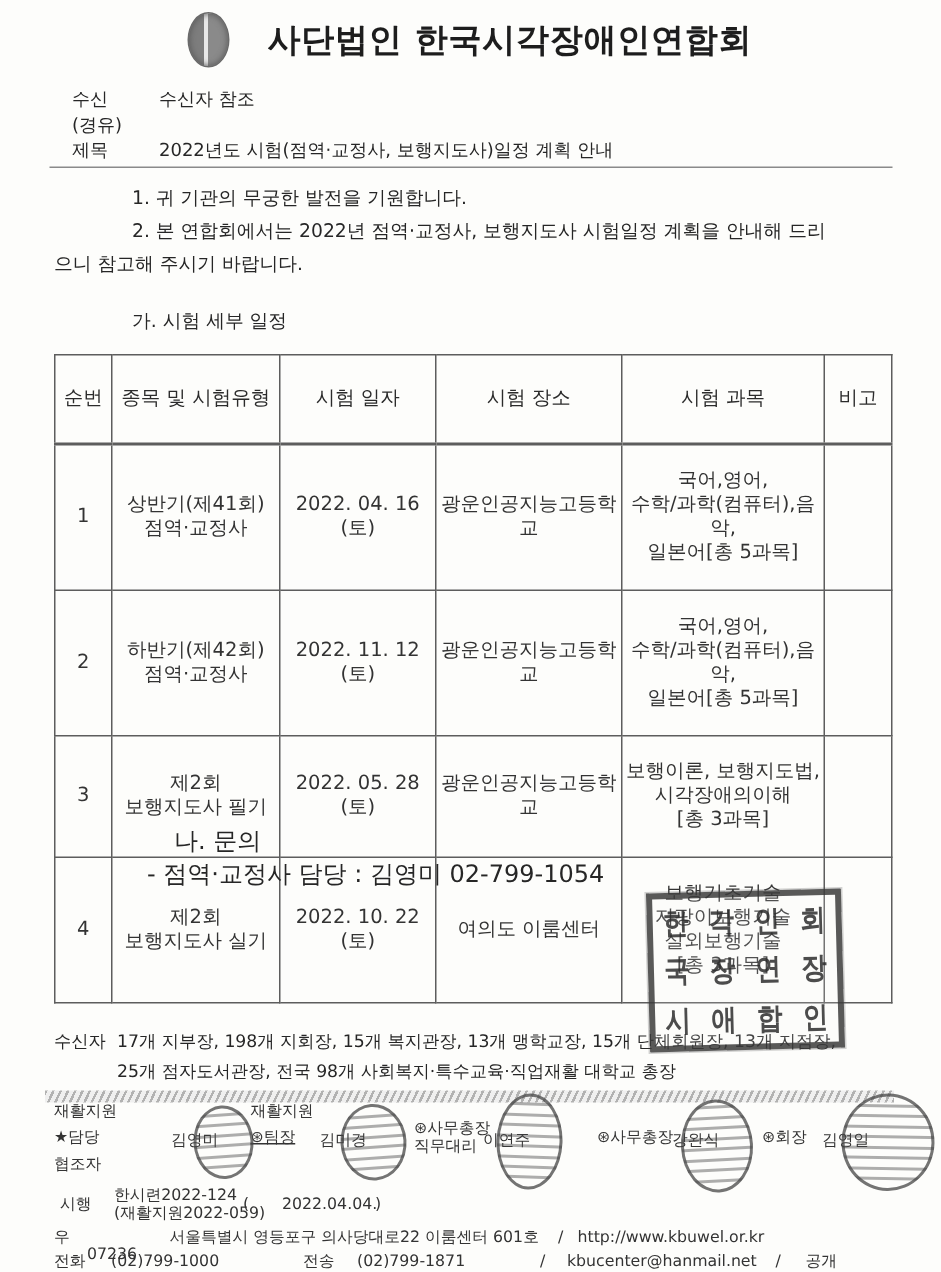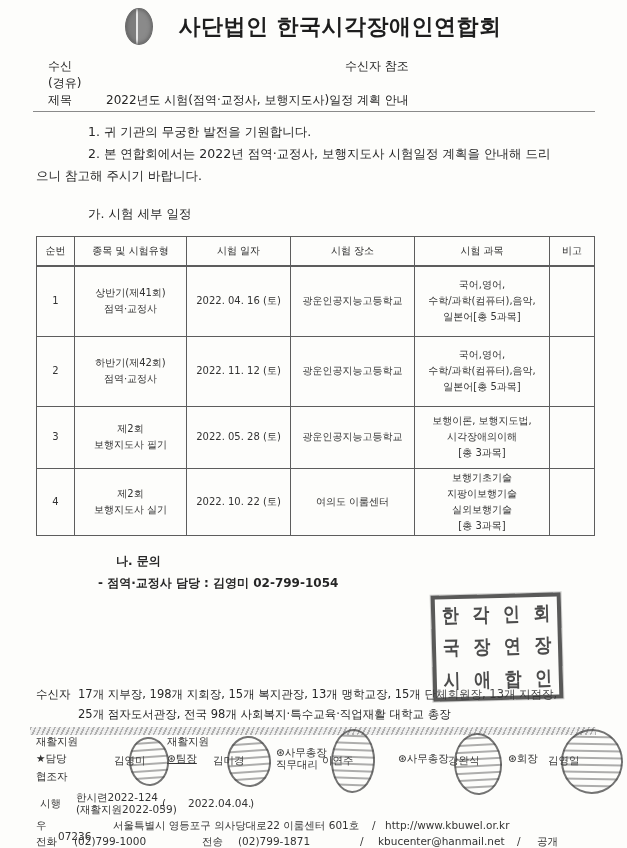--- a/index.html
+++ b/index.html
@@ -17,43 +17,43 @@
     width:26px;height:35px;border-radius:50%;
     background:
       linear-gradient(90deg, #7d7d7d 0 38%, #e8e8e8 38% 48%, #8a8a8a 48% 100%);
     border:1px solid #6a6a6a;
     box-shadow:inset 0 0 4px #555;
   }
   .org-title{font-size:22px;font-weight:bold;letter-spacing:0.5px;color:#1d1d1d;}
 
   
   .meta{position:absolute;left:48px;top:58px;font-size:12px;line-height:17px;}
-  .meta-row{display:flex;justify-content:space-between;}
+  .meta-row{display:flex;}
   .meta-label{width:58px;flex:0 0 58px;}
   .rule{position:absolute;left:33px;width:562px;border-top:1.6px solid #8a8a8a;top:111px;}
 
   
   .body-text{position:absolute;left:36px;top:121px;width:558px;font-size:12.5px;line-height:22px;}
   .indent{padding-left:52px;}
   .section-a{position:absolute;left:88px;top:206px;font-size:12.5px;}
 
   
   table.sched{position:absolute;left:36px;top:236px;border-collapse:collapse;table-layout:fixed;width:558px;}
   table.sched th, table.sched td{
     border:1.2px solid #5d5d5d;
-    font-size:10px;line-height:16px;
+    font-size:13px;line-height:16px;
     text-align:center;vertical-align:middle;
-    white-space:pre-line;padding:1px 2px;
+    white-space:pre-line;padding:16px 2px;
     font-weight:normal;color:#333;
   }
   table.sched th{height:26px;border-bottom:2.6px solid #5d5d5d;color:#2b2b2b;}
   .rh1{height:70px;} .rh2{height:70px;} .rh3{height:62px;} .rh4{height:66px;}
 
   
-  .inquiry{position:absolute;left:98px;top:550px;font-size:12px;line-height:22px;font-weight:bold;}
+  .inquiry{position:absolute;left:98px;top:550px;font-size:16px;line-height:22px;}
   .inquiry .ttl{padding-left:18px;}
 
   
   .org-seal{
     position:absolute;left:432px;top:594px;width:122px;height:98px;
     border:4.5px solid rgba(52,52,52,.82);
     transform:rotate(-1.5deg);
     display:grid;grid-auto-flow:column;
     grid-template-rows:repeat(3,1fr);grid-template-columns:repeat(4,1fr);
     align-items:center;justify-items:center;

